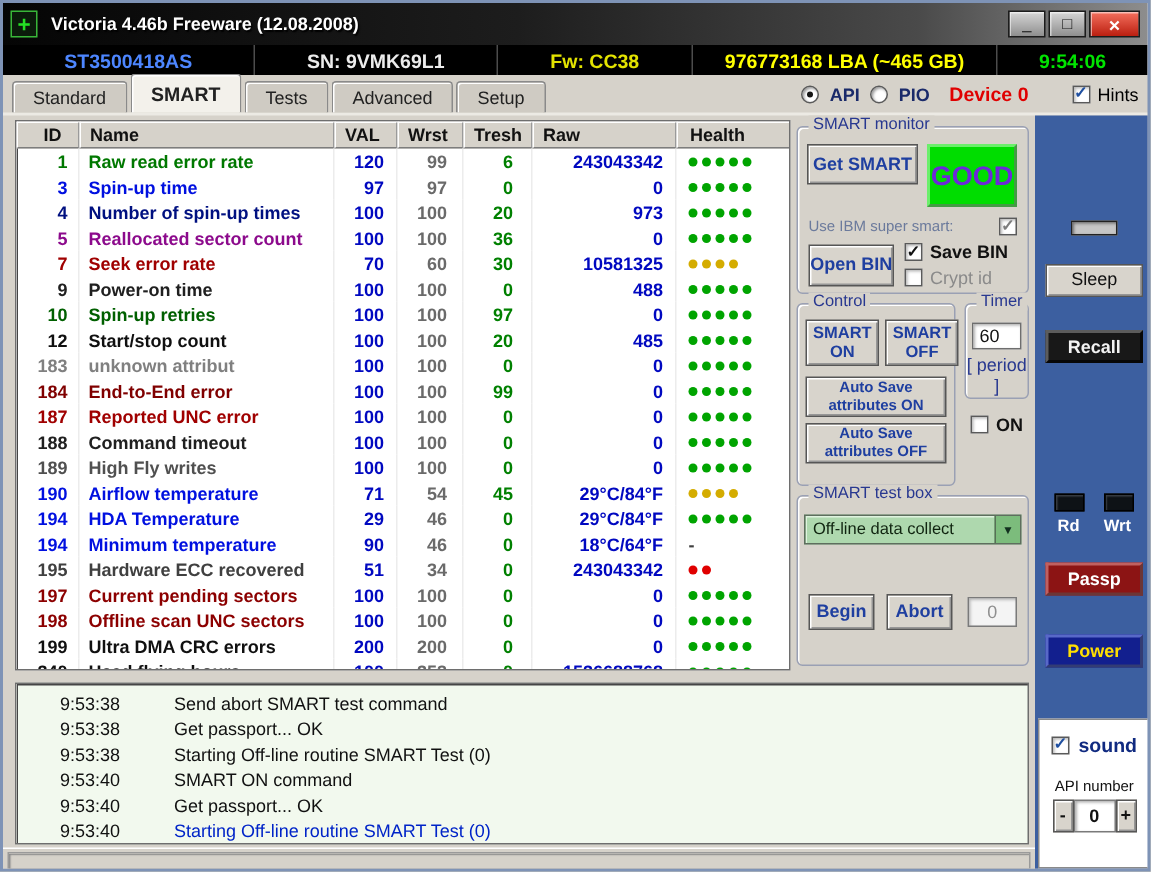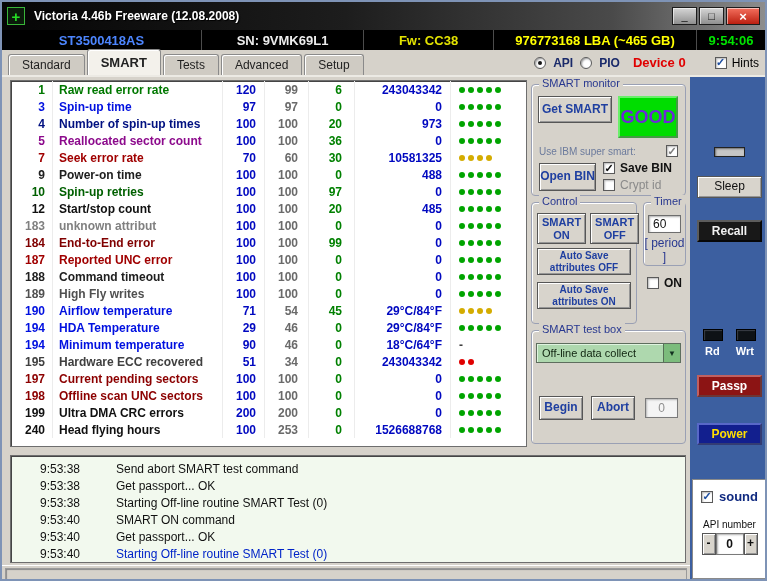--- a/index.html
+++ b/index.html
@@ -17,21 +17,21 @@
   .win-buttons { margin-left:auto; display:flex; gap:2px; }
   .win-btn { height:18px; display:flex; align-items:center; justify-content:center; font-size:11px;
     border:1px solid #1c1c1c; box-shadow:inset 1px 1px 0 rgba(255,255,255,.55); line-height:1; }
   .win-btn.min, .win-btn.max { width:25px; background:linear-gradient(#d6d6d6,#8f8f8f); color:#111; }
   .win-btn.close { width:34px; background:linear-gradient(#f4705e,#bb1f10); color:#fff; font-weight:bold; font-size:13px; }
 
   
   .infobar { position:absolute; top:28px; left:0; width:100%; height:20px; background:#000;
     display:flex; align-items:stretch; font-weight:bold; font-size:13px; }
   .info-seg { display:flex; align-items:center; justify-content:center; border-right:1px solid #4c4c4c; }
-  .seg-model { width:200px; color:#4d86ff; }
+  .seg-model { width:168px; color:#4d86ff; }
   .seg-serial { width:162px; color:#ececec; }
   .seg-fw { width:130px; color:#e3e300; }
   .seg-cap { width:203px; color:#ffff00; }
   .seg-time { flex:1; color:#00e400; border-right:none; }
 
   
   .tabrow { position:absolute; top:48px; left:0; width:100%; height:27px; display:flex; align-items:flex-end;
     padding:0 6px; border-bottom:2px solid #eceae4; }
   .tab { height:21px; padding:0 13px; display:flex; align-items:center; background:#cfcbc3;
     border:1px solid #8a8a8a; border-bottom:none; border-radius:3px 3px 0 0; margin-right:2px;
@@ -193,20 +193,29 @@
       <span class="mode-label">PIO</span>
       <span class="device-label">Device 0</span>
       <span class="cb">
         <span class="checkbox checked check-blue"></span>
         <span>Hints</span>
       </span>
     </span>
   </div>
 
   <div class="smart-table">
+    <div class="tbl-header">
+      <span class="th c-id">ID</span>
+      <span class="th c-name">Name</span>
+      <span class="th c-val">VAL</span>
+      <span class="th c-wrst">Wrst</span>
+      <span class="th c-tresh">Tresh</span>
+      <span class="th c-raw">Raw</span>
+      <span class="th c-health">Health</span>
+    </div>
     <div>
         <div class="tbl-row">
       <span class="cell c-id" style="color: rgb(0, 120, 0);">1</span>
       <span class="cell c-name" style="color: rgb(0, 120, 0);">Raw read error rate</span>
       <span class="cell c-val" style="color: rgb(0, 8, 192);">120</span>
       <span class="cell c-wrst" style="color: rgb(106, 106, 106);">99</span>
       <span class="cell c-tresh" style="color: rgb(0, 128, 0);">6</span>
       <span class="cell c-raw" style="color: rgb(0, 8, 192);">243043342</span>
       <span class="cell c-health">
             <span class="dot" style="background: rgb(0, 164, 0);"></span>
@@ -534,22 +543,22 @@
         </span>
       </div>
     </div>
 
     <div class="grp grp-control">
       <span class="group-title">Control</span>
       <div class="ctl-btns">
         <span class="btn btn-smart-on">SMART ON</span>
         <span class="btn btn-smart-off">SMART OFF</span>
       </div>
+      <span class="btn btn-auto">Auto Save attributes ON</span>
       <span class="btn btn-auto btn-auto2">Auto Save attributes OFF</span>
-      <span class="btn btn-auto">Auto Save attributes ON</span>
     </div>
 
     <div class="grp grp-timer">
       <span class="group-title">Timer</span>
       <input class="timer-input" value="60" style="">
       <span class="period-label">[ period ]</span>
     </div>
 
     <span class="cb timer-on">
       <span class="checkbox"></span>

